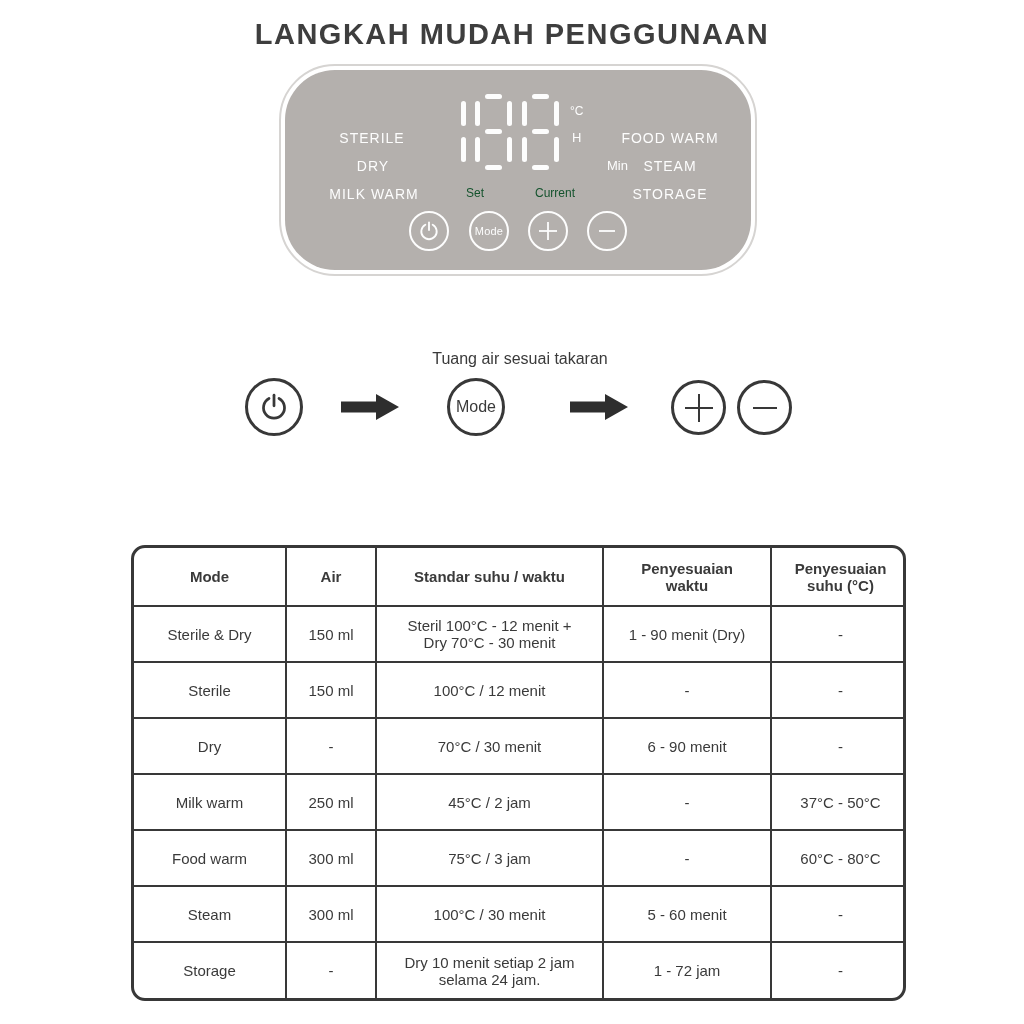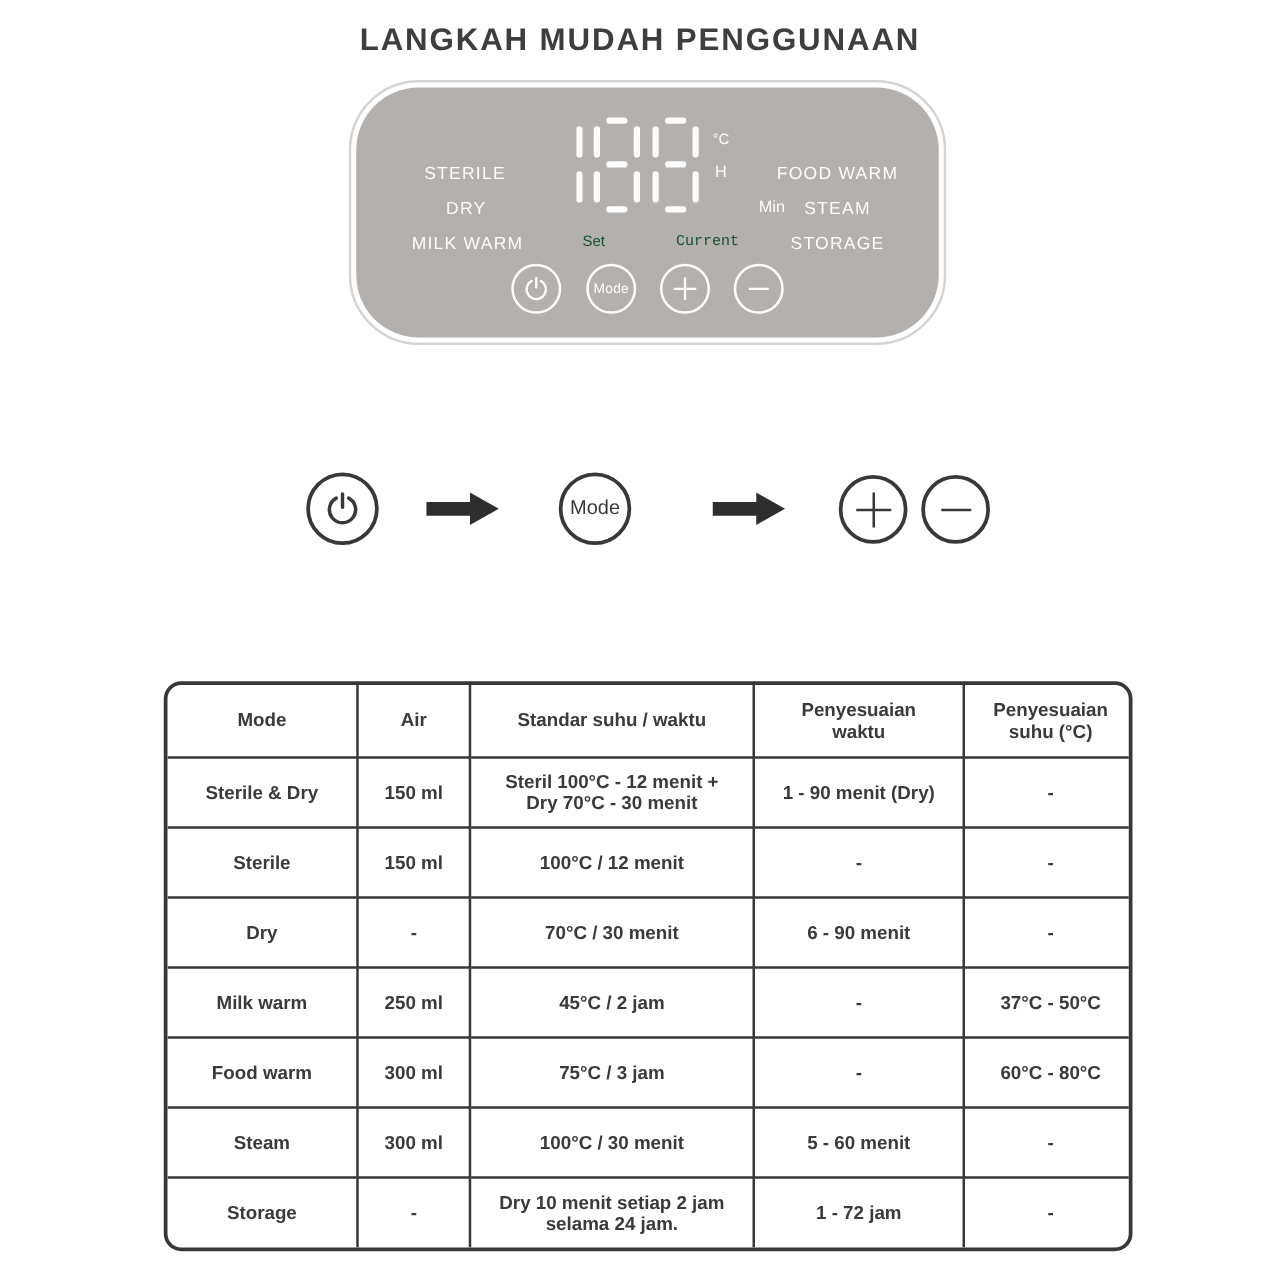--- a/index.html
+++ b/index.html
@@ -3,21 +3,21 @@
 <meta charset="utf-8">
 <style>
   * { margin:0; padding:0; box-sizing:border-box; }
   body { background:#ffffff; font-family:"Liberation Sans", sans-serif; }
   .page {
     position:relative; width:1024px; height:1024px; background:#ffffff;
     color:#3a3a3a; overflow:hidden; font-family:"Liberation Sans", sans-serif;
   }
   .page-title {
     position:absolute; left:0; top:18px; width:1024px; text-align:center;
-    font-size:25px; font-weight:bold; letter-spacing:1.5px; color:#3e3e3e;
+    font-size:29px; font-weight:bold; letter-spacing:1.5px; color:#3e3e3e;
   }
   
   .panel-outer {
     position:absolute; left:279px; top:64px; width:478px; height:212px;
     border:2px solid #d6d4d2; border-radius:56px; padding:4px; background:#ffffff;
   }
   .panel {
     position:relative; width:100%; height:100%;
     background:#b4b0ad; border-radius:50px; color:#ffffff;
   }
@@ -51,21 +51,21 @@
   .table-wrap {
     position:absolute; left:131px; top:545px; width:775px;
     border:3px solid #383838; border-radius:14px; overflow:hidden; background:#ffffff;
   }
   table { border-collapse:collapse; width:100%; table-layout:fixed; }
   th, td {
     border:2px solid #383838; text-align:center; vertical-align:middle;
     font-size:15px; color:#3a3a3a; white-space:pre-line; padding:2px 4px;
   }
   th { font-weight:bold; height:58px; }
-  td { font-weight:bold; height:56px; }
+  td { font-weight:normal; height:56px; }
   tr > *:first-child { border-left:none; }
   tr > *:last-child  { border-right:none; }
   thead tr > * { border-top:none; }
   tbody tr:last-child > * { border-bottom:none; }
 </style>
 </head>
 <body>
 
 <div class="page">
 
@@ -104,21 +104,21 @@
           <rect x="71" y="37" width="17" height="5" rx="2.5"></rect>
           <rect x="71" y="73" width="17" height="5" rx="2.5"></rect>
         </g>
       </svg>
 
       <span class="p-unit" style="left:285px; top:41px; font-size:12px;">°C</span>
       <span class="p-unit" style="left:287px; top:67px;">H</span>
       <span class="p-unit" style="left:283px; top:95px;margin-left:39px;">Min</span>
 
       <span class="p-sub" style="left:190px; top:123px;">Set</span>
-      <span class="p-sub" style="left:281px; top:123px;font-family:Liberation Mono, monospace;">Current</span>
+      <span class="p-sub" style="left:270px; top:123px;">Current</span>
 
       <div class="p-btn" style="left:124px; top:141px;">
         <svg width="22" height="22" viewBox="0 0 24 24">
           <path d="M8 5.2a8.4 8.4 0 1 0 8 0" fill="none" stroke="#fdfdfd" stroke-width="2" stroke-linecap="round"></path>
           <line x1="12" y1="2.5" x2="12" y2="11" stroke="#fdfdfd" stroke-width="2" stroke-linecap="round"></line>
         </svg>
       </div>
       <div class="p-btn" style="left:184px; top:141px;">
         <span class="p-btn-mode">Mode</span>
       </div>
@@ -129,20 +129,21 @@
         </svg>
       </div>
       <div class="p-btn" style="left:302px; top:141px;">
         <svg width="22" height="22" viewBox="0 0 22 22">
           <line x1="3" y1="11" x2="19" y2="11" stroke="#fdfdfd" stroke-width="1.8"></line>
         </svg>
       </div>
     </div>
   </div>
 
+  <div class="steps-heading">Tuang air sesuai takaran</div>
 
   <div class="flow-circle" style="left:245px; top:378px; width:58px; height:58px;">
     <svg width="30" height="30" viewBox="0 0 24 24">
       <path d="M8 5.2a8.4 8.4 0 1 0 8 0" fill="none" stroke="#383838" stroke-width="2.2" stroke-linecap="round"></path>
       <line x1="12" y1="2.5" x2="12" y2="11" stroke="#383838" stroke-width="2.2" stroke-linecap="round"></line>
     </svg>
   </div>
 
   <svg class="flow-arrow" style="left:341px; top:394px;" width="58" height="26" viewBox="0 0 58 26">
     <polygon points="0,7.5 35,7.5 35,0 58,13 35,26 35,18.5 0,18.5" fill="#2e2e2e"></polygon>

